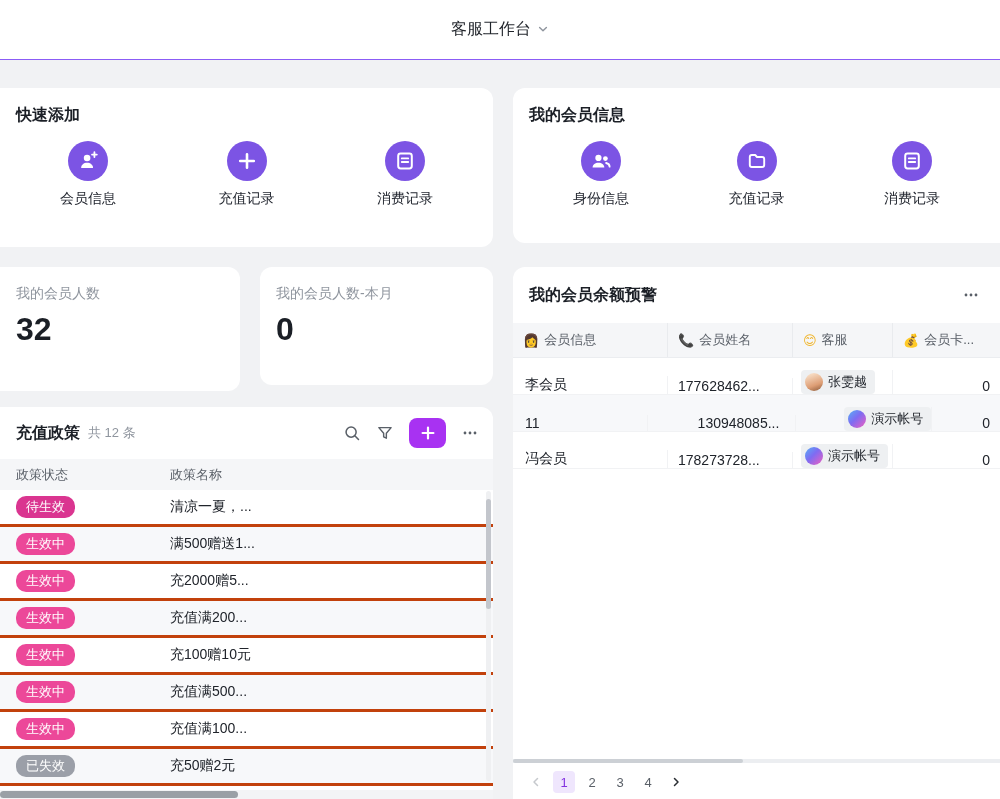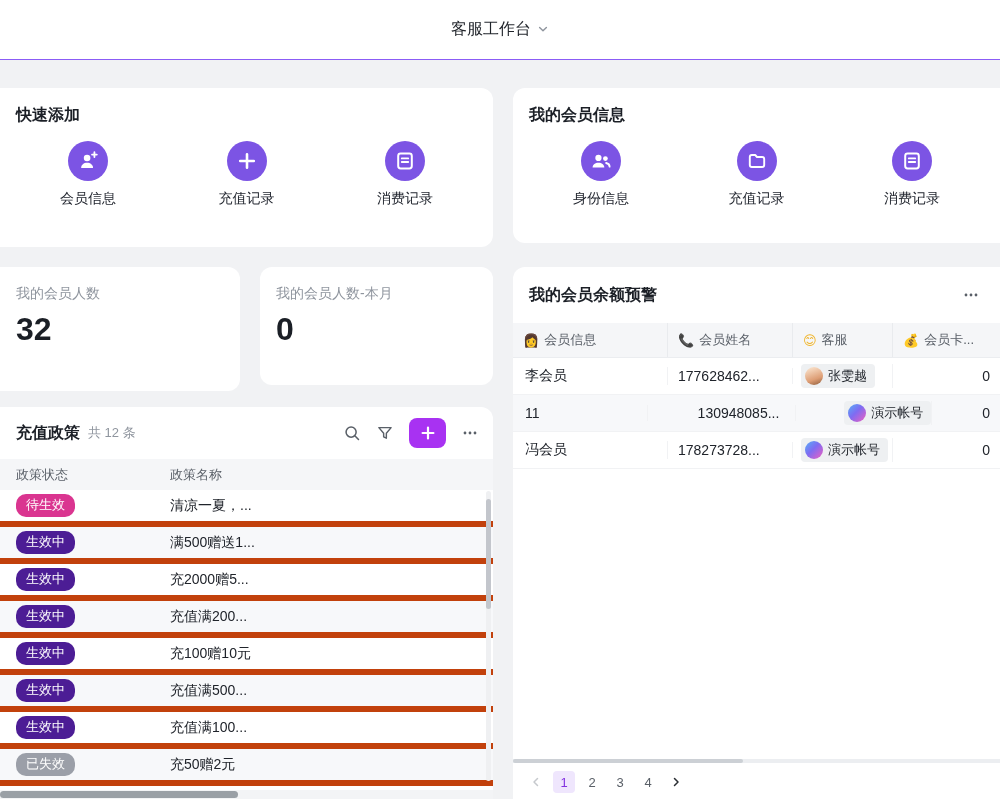--- a/index.html
+++ b/index.html
@@ -37,46 +37,46 @@
   
   .policy-head { height:52px; display:flex; align-items:center; padding:0 14px 0 16px; }
   .policy-count { font-size:13px; color:#8f959e; margin-left:8px; }
   .policy-tools { margin-left:auto; display:flex; align-items:center; gap:15px; }
   .tool-icon { display:flex; align-items:center; justify-content:center; cursor:pointer; }
   .plus-btn { width:37px; height:30px; border-radius:8px; background:#a832f2; border:none; display:flex; align-items:center; justify-content:center; cursor:pointer; }
 
   .pthead { height:31px; background:#f5f6f8; display:flex; align-items:center; font-size:13px; color:#5a6068; }
   .pth1 { width:170px; padding-left:16px; }
   .pth2 { flex:1; }
-  .prow { height:37px; display:flex; align-items:center; font-size:14px; background:#fff; border-bottom:6px solid #c2410c; cursor:pointer; }
+  .prow { height:37px; display:flex; align-items:center; font-size:14px; background:#fff; border-bottom:3px solid #c2410c; cursor:pointer; }
   .prow.alt { background:#f7f8fa; }
   .pc1 { width:170px; padding-left:16px; }
   .pc2 { flex:1; color:#20242b; }
   .badge { display:inline-block; padding:4px 10px; border-radius:10px; font-size:13px; line-height:1.15; color:#fff; white-space:nowrap; }
   .badge-pending { background:#da3590; }
-  .badge-active  { background:#4c1d95; }
+  .badge-active  { background:#ec4899; }
   .badge-expired { background:#9b9fa8; }
 
   .policy-vtrack { position:absolute; right:2px; top:84px; width:5px; height:290px; background:#eff0f2; border-radius:3px; }
   .policy-vthumb { position:absolute; left:0; top:8px; width:5px; height:110px; background:#c3c6cc; border-radius:3px; cursor:pointer; }
   .policy-hscroll { position:absolute; left:0; bottom:0; width:100%; height:9px; background:#f3f4f6; }
   .policy-hthumb { position:absolute; left:0; bottom:1px; height:7px; width:238px; border-radius:4px; background:#9aa0a6; cursor:pointer; }
 
   
   .balance-head { height:56px; display:flex; align-items:center; padding:0 20px 0 16px; }
   .balance-more { margin-left:auto; }
 
   .bthead { height:35px; background:#f5f6f8; display:flex; align-items:stretch; font-size:13px; color:#5a6068; border-bottom:1px solid #ebedf0; }
   .bth { display:flex; align-items:center; gap:5px; padding-left:10px; border-right:1px solid #e9ebee; cursor:pointer; }
   .bth1 { width:155px; } .bth2 { width:125px; } .bth3 { width:100px; } .bth4 { flex:1; border-right:none; }
   .emoji { font-size:13px; }
   .emoji-person { color:#e8a33d; } .emoji-phone { color:#e04f4f; }
   .emoji-face { color:#f0b429; }  .emoji-money { color:#f0b429; }
 
-  .brow { height:37px; display:flex; align-items:center; font-size:14px; background:#fff; border-bottom:1px solid #f1f2f4; cursor:pointer; }
+  .brow { height:37px; display:flex; align-items:flex-end; font-size:14px; background:#fff; border-bottom:1px solid #f1f2f4; cursor:pointer; }
   .brow.alt { background:#f7f8fa;gap:40px; }
   .bc { display:flex; align-items:center; padding-left:10px; border-right:1px solid #f1f2f4; color:#20242b; }
   .bc1 { width:155px; padding-left:12px; } .bc2 { width:125px; } .bc3 { width:100px; padding-left:8px; }
   .bc4 { flex:1; justify-content:flex-end; padding-right:10px; border-right:none; }
   .agent-pill { display:inline-flex; align-items:center; gap:5px; background:#eef0f2; border-radius:4px; padding:3px 8px 3px 4px; font-size:13px; color:#20242b; white-space:nowrap; cursor:pointer; }
   .avatar { width:18px; height:18px; border-radius:50%; flex:none; }
   .avatar.photo { background:linear-gradient(160deg,#f6d9c0 15%,#dd9d74 65%,#8a5a3a 100%); }
   .avatar.logo  { background:linear-gradient(135deg,#57b0f6 0%,#7e6cf2 45%,#f05fc0 100%); }
 
   .balance-hscroll { position:absolute; left:0; bottom:36px; width:100%; height:4px; background:#eceef1; }

